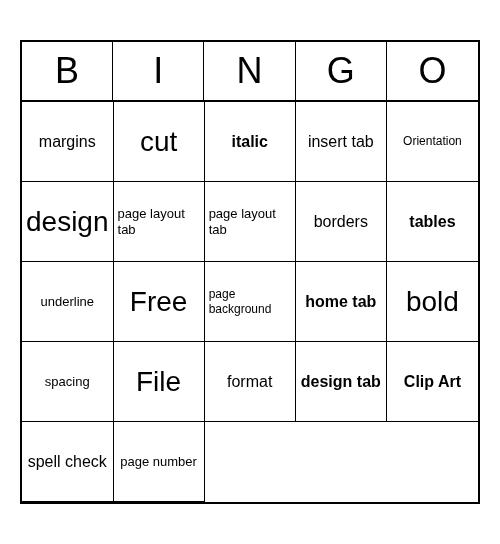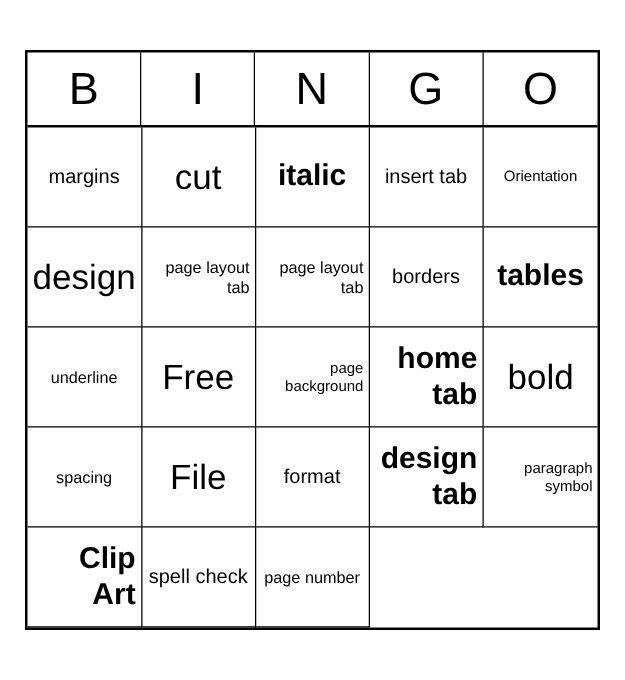--- a/index.html
+++ b/index.html
@@ -45,21 +45,21 @@
 
     .bingo-grid {
       display: grid;
       grid-template-columns: repeat(5, 1fr);
     }
 
     .bingo-cell {
       display: flex;
       align-items: center;
       justify-content: center;
-      text-align: right;
+      text-align: left;
       border-right: 1px solid #000;
       border-bottom: 1px solid #000;
       padding: 6px 4px;
       min-height: 80px;
       line-height: 1.2;
     }
 
     .bingo-cell:nth-child(5n) {
       border-right: none;
     }
@@ -72,21 +72,21 @@
       display: block;
     }
 
     
     .size-xl {
       font-size: 28px;
       font-weight: normal;
     }
 
     .size-lg {
-      font-size: 24px;
+      font-size: 16px;
       font-weight: bold;
     }
 
     .size-md {
       font-size: 16px;
     }
 
     .size-sm {
       font-size: 13px;
     }
@@ -158,23 +158,20 @@
       <div class="bingo-cell">
         <span class="cell-text size-xl">File</span>
       </div>
       <div class="bingo-cell">
         <span class="cell-text size-md">format</span>
       </div>
       <div class="bingo-cell">
         <span class="cell-text size-lg">design tab</span>
       </div>
       <div class="bingo-cell">
-        <span class="cell-text size-xs">paragraph symbol</span>
-      </div>
-      <div class="bingo-cell">
         <span class="cell-text size-lg">Clip Art</span>
       </div>
       <div class="bingo-cell">
         <span class="cell-text size-md">spell check</span>
       </div>
       <div class="bingo-cell">
         <span class="cell-text size-sm">page number</span>
       </div>
     </div>
 </div>

